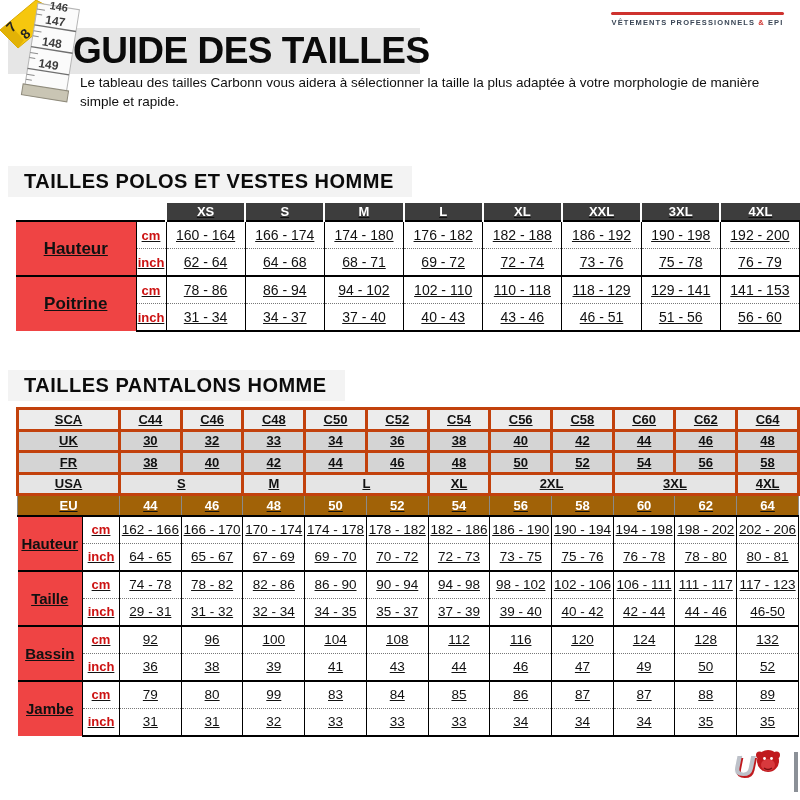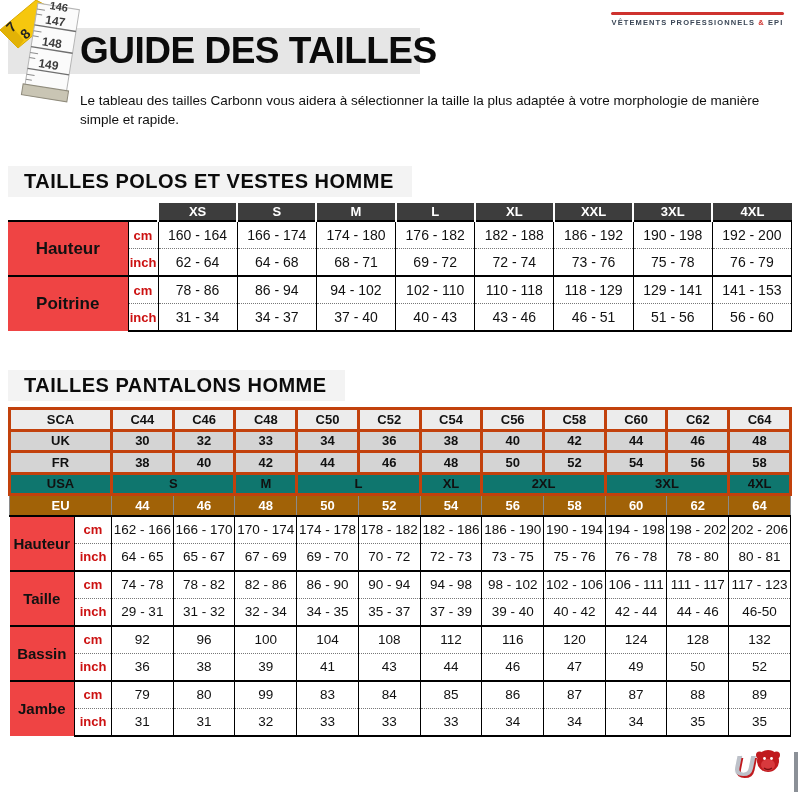--- a/index.html
+++ b/index.html
@@ -6,44 +6,44 @@
   body{
     width:800px;height:800px;position:relative;background:#fff;
     font-family:"Liberation Sans", sans-serif;color:#111;overflow:hidden;
   }
   
   .title-band{
     position:absolute;left:8px;top:28px;width:412px;height:46px;
     background:#e6e6e6;
   }
   .page-title{
-    position:absolute;left:80px;top:30px;font-size:37px;font-weight:bold;
+    position:absolute;left:73px;top:30px;font-size:37px;font-weight:bold;
     letter-spacing:-0.5px;color:#0b0b0b;white-space:nowrap;
   }
   .tape-wrap{position:absolute;left:0;top:0;width:105px;height:110px;}
   .brand{position:absolute;right:10px;top:12px;width:185px;text-align:center;}
   .brand-name{font-size:38px;font-weight:bold;letter-spacing:-2px;color:#161616;line-height:40px;}
   .brand-name .c{color:#ce322e;}
   .brand-rule{height:3px;background:#ce322e;margin:0 6px 3px 6px;border-radius:2px;}
   .brand-tagline{font-size:7.5px;font-weight:bold;letter-spacing:1.1px;color:#3a4656;white-space:nowrap;}
   .brand-tagline .amp{color:#ce322e;}
   .intro{
-    position:absolute;left:80px;top:91px;width:690px;
+    position:absolute;left:80px;top:73px;width:690px;
     font-size:13.5px;line-height:19px;color:#101010;
   }
   
   .section-title{
     position:absolute;left:8px;display:inline-block;background:#f3f3f3;
     font-size:20px;font-weight:bold;letter-spacing:0.5px;color:#0b0b0b;
     padding:4px 18px 4px 16px;white-space:nowrap;
   }
   #section1{top:160px;margin-top:6px;}
   #section2{top:370px;}
   
-  table.sizing{border-collapse:collapse;table-layout:fixed;position:absolute;left:8px;width:784px;}
+  table.sizing{border-collapse:collapse;table-layout:fixed;position:absolute;left:16px;width:784px;text-decoration:underline;}
   #table1{top:203px;}
   #table2{top:407px;}
   table.sizing td, table.sizing th{text-align:center;vertical-align:middle;padding:0;}
   
   th.size-h{
     background:#3d3d3d;color:#fff;font-size:13px;font-weight:bold;height:17px;
     border-left:2px solid #fff;
   }
   th.size-h:first-of-type{border-left:none;}
   th.blank-h{background:#fff;border:none;}
@@ -56,21 +56,21 @@
   #table2 td.rowlabel{font-size:15px;}
   td.unit{color:#cc1111;font-weight:bold;font-size:13px;background:#fff;
     border-left:1px solid #000;border-right:1px solid #000;}
   tr.cm-row td{border-top:2px solid #000;}
   tr.inch-row td{border-top:1px dotted #777;}
   tr.last-row td{border-bottom:2px solid #000;}
   
   tr.sizerow td{border:3px solid #c2410c;font-weight:bold;font-size:13px;height:18.5px;}
   tr.row-sca td{background:#ececec;}
   tr.row-uk td, tr.row-fr td{background:#d4d4d4;}
-  tr.row-usa td{background:#0f766e;}
+  tr.row-usa td{background:#e5e5e5;}
   tr.row-eu td{background:#a16207;color:#fff;border:1px solid #8a8a8a;border-top:1px solid #000;}
   
   .upower{
     position:absolute;right:18px;bottom:14px;height:40px;display:flex;align-items:center;
     font-style:italic;font-weight:bold;
   }
   .upower .metal{
     color:#bdc1c9;font-size:30px;letter-spacing:-1px;
     text-shadow:1.5px 1.5px 0 #c01a1e, -1px -1px 0 #ffffff, 0 0 1px #8c9097;
   }

